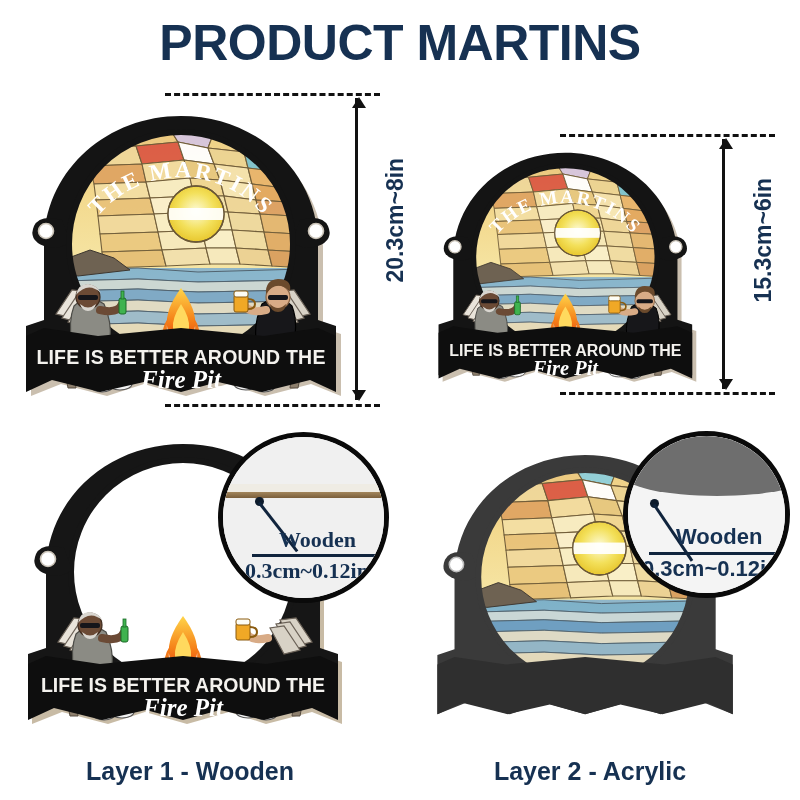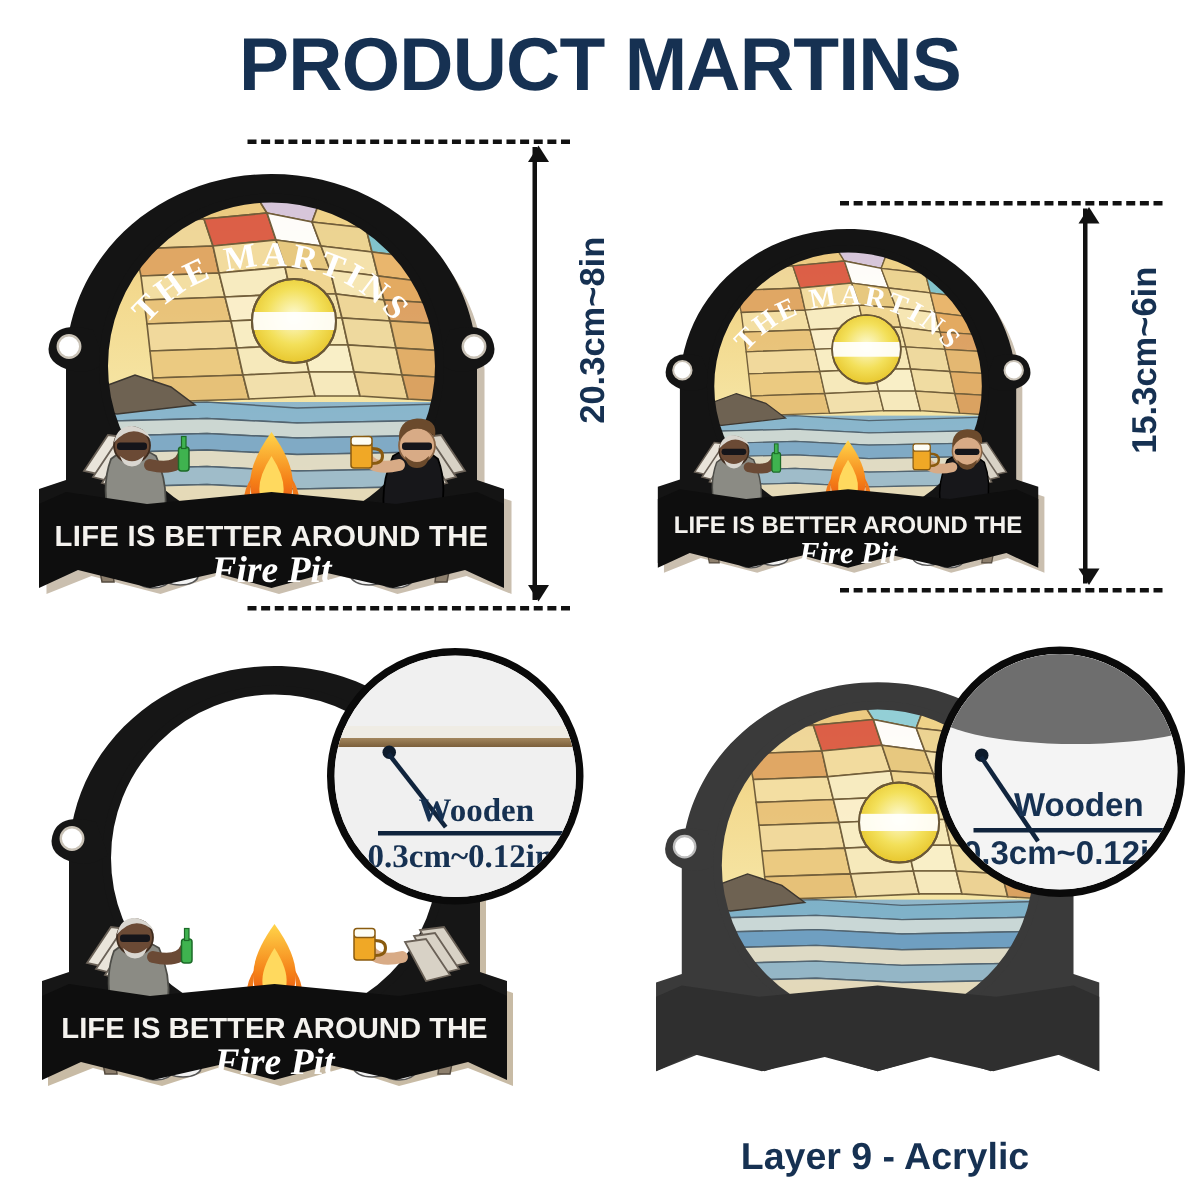--- a/index.html
+++ b/index.html
@@ -656,15 +656,16 @@
   <div class="magnifier" style="left:623px;top:431px;width:167px;height:167px;">
     <div style="position:absolute;left:0;top:0;width:100%;height:100%;background:#f4f4f4;"></div>
     <div style="position:absolute;left:-6px;top:-6px;width:190px;height:66px;background:#6e6e6e;border-radius:0 0 60% 60%/0 0 26px 26px;"></div>
     <div class="mag-dot" style="left:22px;top:63px;"></div>
     <div class="mag-leader" style="left:26px;top:67px;width:68px;transform:rotate(56deg);"></div>
     <div class="mag-text-a" style="left:48px;top:88px;font-size:22px;">Wooden</div>
     <div class="mag-rule" style="left:21px;top:116px;width:127px;"></div>
     <div class="mag-text-b" style="left:14px;top:120px;font-size:22px;">0.3cm~0.12in</div>
   </div>
 
-  <div class="layer-caption" style="left:440px;top:757px;width:300px;">Layer 9 - Acrylic</div>
+  <div class="layer-caption" style="left:40px;top:757px;width:300px;">Layer 1 - Wooden</div>
+  <div class="layer-caption" style="left:440px;top:757px;width:300px;">Layer 2 - Acrylic</div>
 
 </div>
 
 </body></html>

